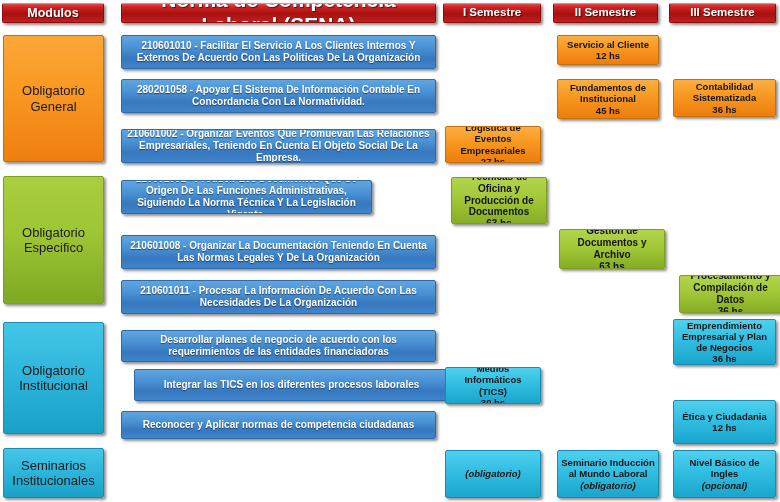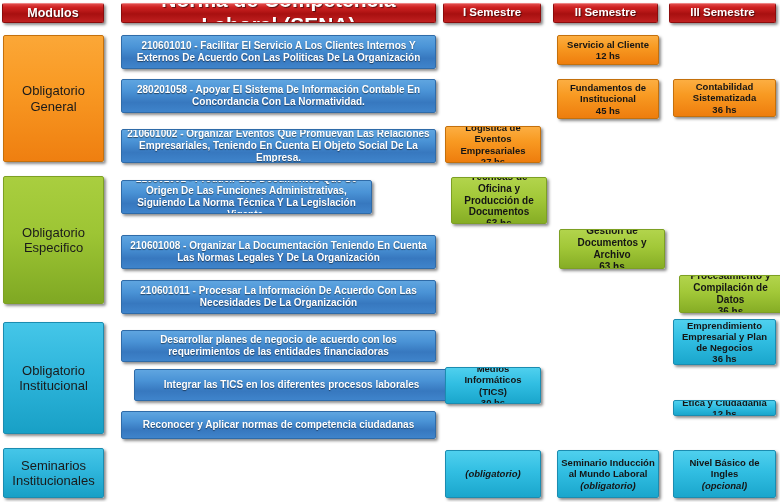--- a/index.html
+++ b/index.html
@@ -254,21 +254,21 @@
           <span class="lbl">Procesamiento y Compilación de Datos</span>
           <span class="lbl">36 hs</span>
         </div>
       </div>
       <div class="box  c-cyan" style="left: 673px; top: 319px; width: 103px; height: 46px;">
         <div style="width: 100%;">
           <span class="lbl">Emprendimiento Empresarial y Plan de Negocios</span>
           <span class="lbl">36 hs</span>
         </div>
       </div>
-      <div class="box  c-cyan" style="left: 673px; top: 400px; width: 103px; height: 16px;">
+      <div class="box  c-cyan" style="left: 673px; top: 400px; width: 103px; height: 44px;">
         <div style="width: 100%;">
           <span class="lbl">Ética y Ciudadania</span>
           <span class="lbl">12 hs</span>
         </div>
       </div>
       <div class="box  c-cyan" style="left: 673px; top: 450px; width: 103px; height: 48px;">
         <div style="width: 100%;">
           <span class="lbl">Nivel Básico de Ingles</span>
           <span class="lbl opt">(opcional)</span>
         </div>

